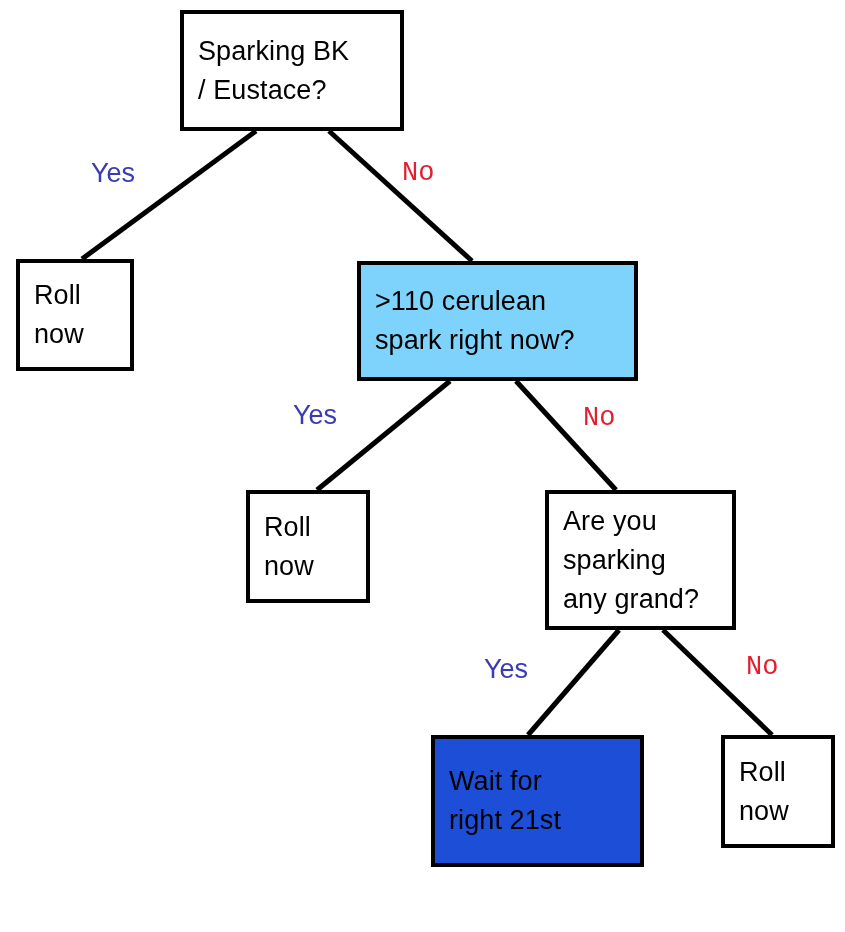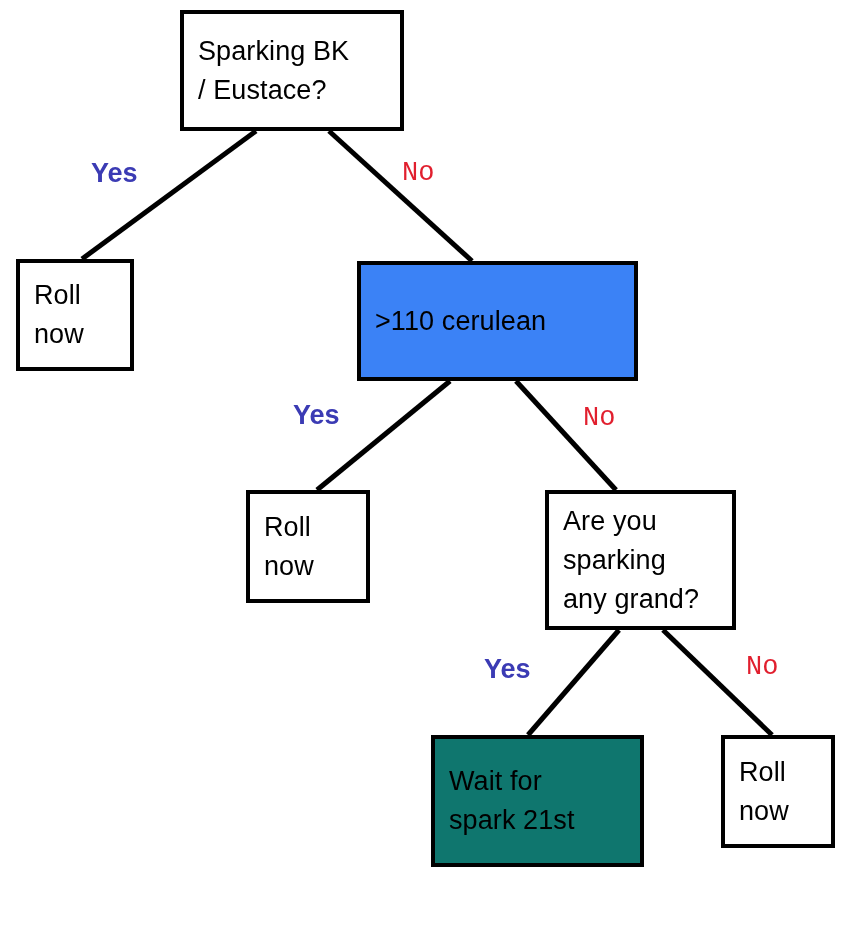--- a/index.html
+++ b/index.html
@@ -45,21 +45,20 @@
   }
   .edge-label {
     position: absolute;
     font-size: 27px;
     line-height: 30px;
     white-space: nowrap;
     font-weight: 400;
   }
   .edge-label.yes {
     color: #3b3bb4;
-    font-weight: bold;
   }
   .edge-label.no {
     color: #e11f2e;
     font-family: Liberation Mono, monospace;
   }
 </style>
 </head>
 <body>
 
 <div id="canvas">
@@ -69,24 +68,24 @@
       <line x1="329" y1="131" x2="472" y2="261" stroke="#000000" stroke-width="5" stroke-linecap="butt"></line>
       <line x1="450" y1="381" x2="317" y2="490" stroke="#000000" stroke-width="5" stroke-linecap="butt"></line>
       <line x1="516" y1="381" x2="616" y2="490" stroke="#000000" stroke-width="5" stroke-linecap="butt"></line>
       <line x1="619" y1="630" x2="528" y2="735" stroke="#000000" stroke-width="5" stroke-linecap="butt"></line>
       <line x1="663" y1="630" x2="772" y2="735" stroke="#000000" stroke-width="5" stroke-linecap="butt"></line>
     </svg>
 
   <div id="nodes-layer">
       <div class="node" style="left: 180px; top: 10px; width: 224px; height: 121px; border-color: rgb(0, 0, 0); background: rgb(255, 255, 255);"><span class="line">Sparking BK</span><span class="line">/ Eustace?</span></div>
       <div class="node" style="left: 16px; top: 259px; width: 118px; height: 112px; border-color: rgb(0, 0, 0); background: rgb(255, 255, 255);"><span class="line">Roll</span><span class="line">now</span></div>
-      <div class="node" style="left: 357px; top: 261px; width: 281px; height: 120px; border-color: rgb(0, 0, 0); background: #3b82f6;"><span class="line">&gt;110 cerulean</span></div>
+      <div class="node" style="left: 357px; top: 261px; width: 281px; height: 120px; border-color: rgb(0, 0, 0); background: #7dd3fc;"><span class="line">&gt;110 cerulean</span><span class="line">spark right now?</span></div>
       <div class="node" style="left: 246px; top: 490px; width: 124px; height: 113px; border-color: rgb(0, 0, 0); background: rgb(255, 255, 255);"><span class="line">Roll</span><span class="line">now</span></div>
       <div class="node" style="left: 545px; top: 490px; width: 191px; height: 140px; border-color: rgb(0, 0, 0); background: rgb(255, 255, 255); justify-content: center;"><span class="line">Are you</span><span class="line">sparking</span><span class="line">any grand?</span></div>
-      <div class="node" style="left: 431px; top: 735px; width: 213px; height: 132px; border-color: rgb(0, 0, 0); background: #0f766e;"><span class="line">Wait for</span><span class="line">spark 21st</span></div>
+      <div class="node" style="left: 431px; top: 735px; width: 213px; height: 132px; border-color: rgb(0, 0, 0); background: #1d4ed8;"><span class="line">Wait for</span><span class="line">right 21st</span></div>
       <div class="node" style="left: 721px; top: 735px; width: 114px; height: 113px; border-color: rgb(0, 0, 0); background: rgb(255, 255, 255);"><span class="line">Roll</span><span class="line">now</span></div>
     </div>
   <div id="labels-layer">
       <div class="edge-label yes" style="left: 91px; top: 158px; color: rgb(59, 59, 180);">Yes</div>
       <div class="edge-label no" style="left: 402px; top: 158px; color: rgb(225, 31, 46);">No</div>
       <div class="edge-label yes" style="left: 293px; top: 400px; color: rgb(59, 59, 180);">Yes</div>
       <div class="edge-label no" style="left: 583px; top: 403px; color: rgb(225, 31, 46);">No</div>
       <div class="edge-label yes" style="left: 484px; top: 654px; color: rgb(59, 59, 180);">Yes</div>
       <div class="edge-label no" style="left: 746px; top: 652px; color: rgb(225, 31, 46);">No</div>
     </div>

